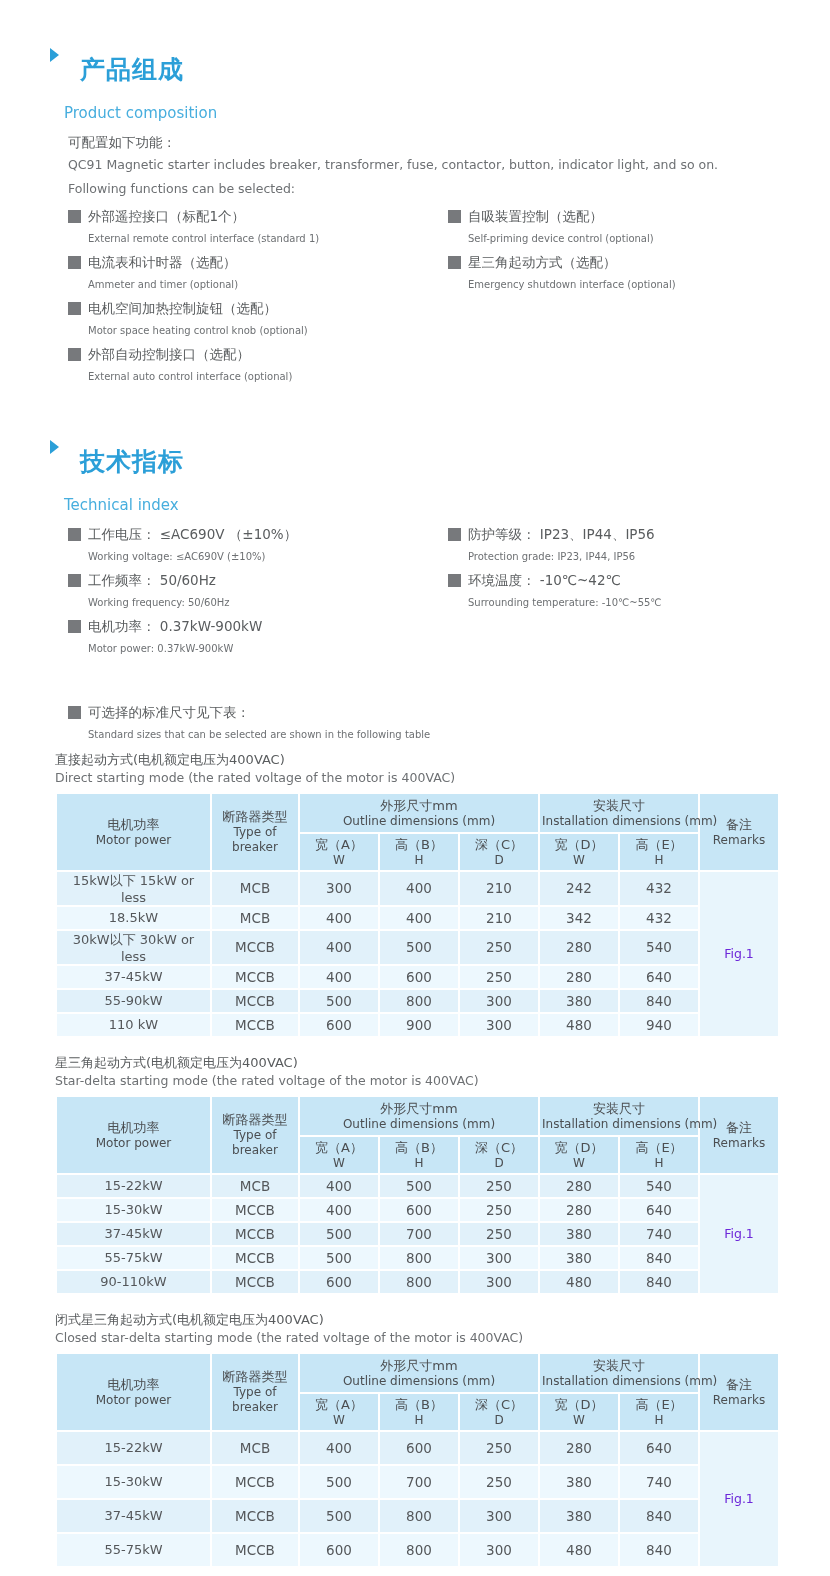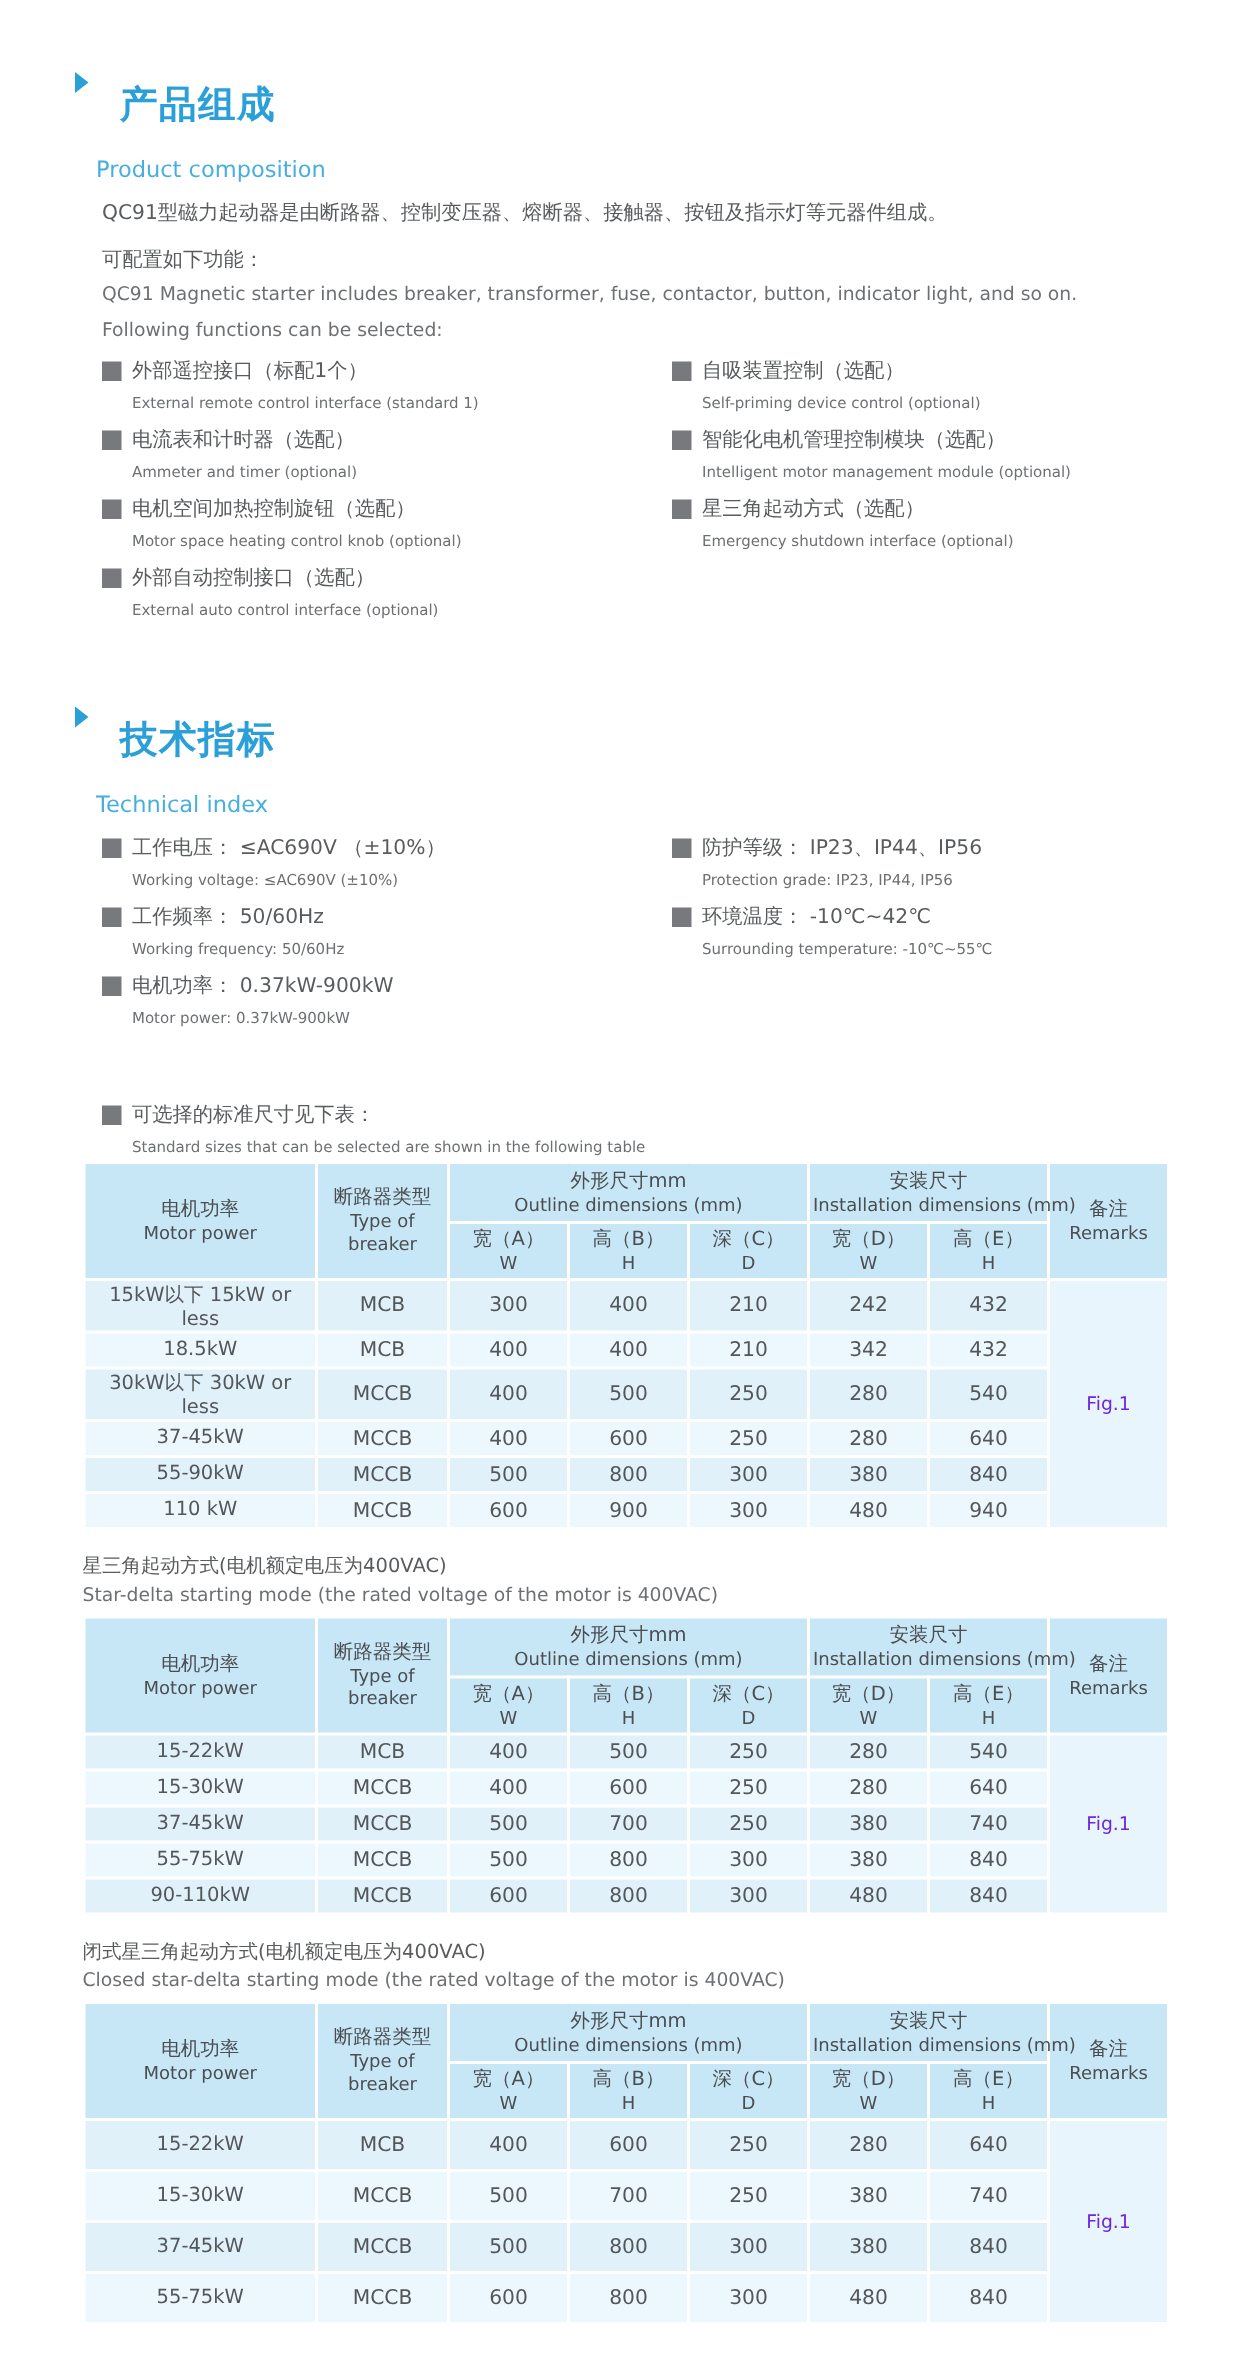--- a/index.html
+++ b/index.html
@@ -56,21 +56,20 @@
 
 <div class="page">
 
   <section>
     <div class="sec-head">
       <span class="tri"></span>
       <h1 class="sec-title">产品组成</h1>
     </div>
     <div class="sec-sub">Product composition</div>
     <div class="paras">
-      <p class="p-cn">QC91型磁力起动器是由断路器、控制变压器、熔断器、接触器、按钮及指示灯等元器件组成。</p>
       <p class="p-cn2">可配置如下功能：</p>
       <p class="p-en">QC91 Magnetic starter includes breaker, transformer, fuse, contactor, button, indicator light, and so on.</p>
       <p class="p-en">Following functions can be selected:</p>
     </div>
     <div class="two-col">
       <div class="col-l" id="features-left">
           <div class="feat">
             <div class="feat-cn">
               <span class="sq"></span>
               <span>外部遥控接口（标配1个）</span>
@@ -99,27 +98,20 @@
             <div class="feat-en">External auto control interface (optional)</div>
           </div>
         </div>
       <div class="col-r" id="features-right">
           <div class="feat">
             <div class="feat-cn">
               <span class="sq"></span>
               <span>自吸装置控制（选配）</span>
             </div>
             <div class="feat-en">Self-priming device control (optional)</div>
-          </div>
-          <div class="feat">
-            <div class="feat-cn">
-              <span class="sq"></span>
-              <span>智能化电机管理控制模块（选配）</span>
-            </div>
-            <div class="feat-en">Intelligent motor management module (optional)</div>
           </div>
           <div class="feat">
             <div class="feat-cn">
               <span class="sq"></span>
               <span>星三角起动方式（选配）</span>
             </div>
             <div class="feat-en">Emergency shutdown interface (optional)</div>
           </div>
         </div>
     </div>
@@ -176,20 +168,24 @@
 
   <div class="sizes-note">
     <div class="feat-cn">
       <span class="sq"></span>
       <span>可选择的标准尺寸见下表：</span>
     </div>
     <div class="feat-en">Standard sizes that can be selected are shown in the following table</div>
   </div>
 
   <div id="tables-root">
+      <div class="tbl-caption">
+        <div class="cap-cn">直接起动方式(电机额定电压为400VAC)</div>
+        <div class="cap-en">Direct starting mode (the rated voltage of the motor is 400VAC)</div>
+      </div>
       <table class="spec-table tbl-0">
         <colgroup>
           <col style="width: 155px;">
           <col style="width: 88px;">
           <col style="width: 80px;">
           <col style="width: 80px;">
           <col style="width: 80px;">
           <col style="width: 80px;">
           <col style="width: 80px;">
           <col style="width: 80px;">

